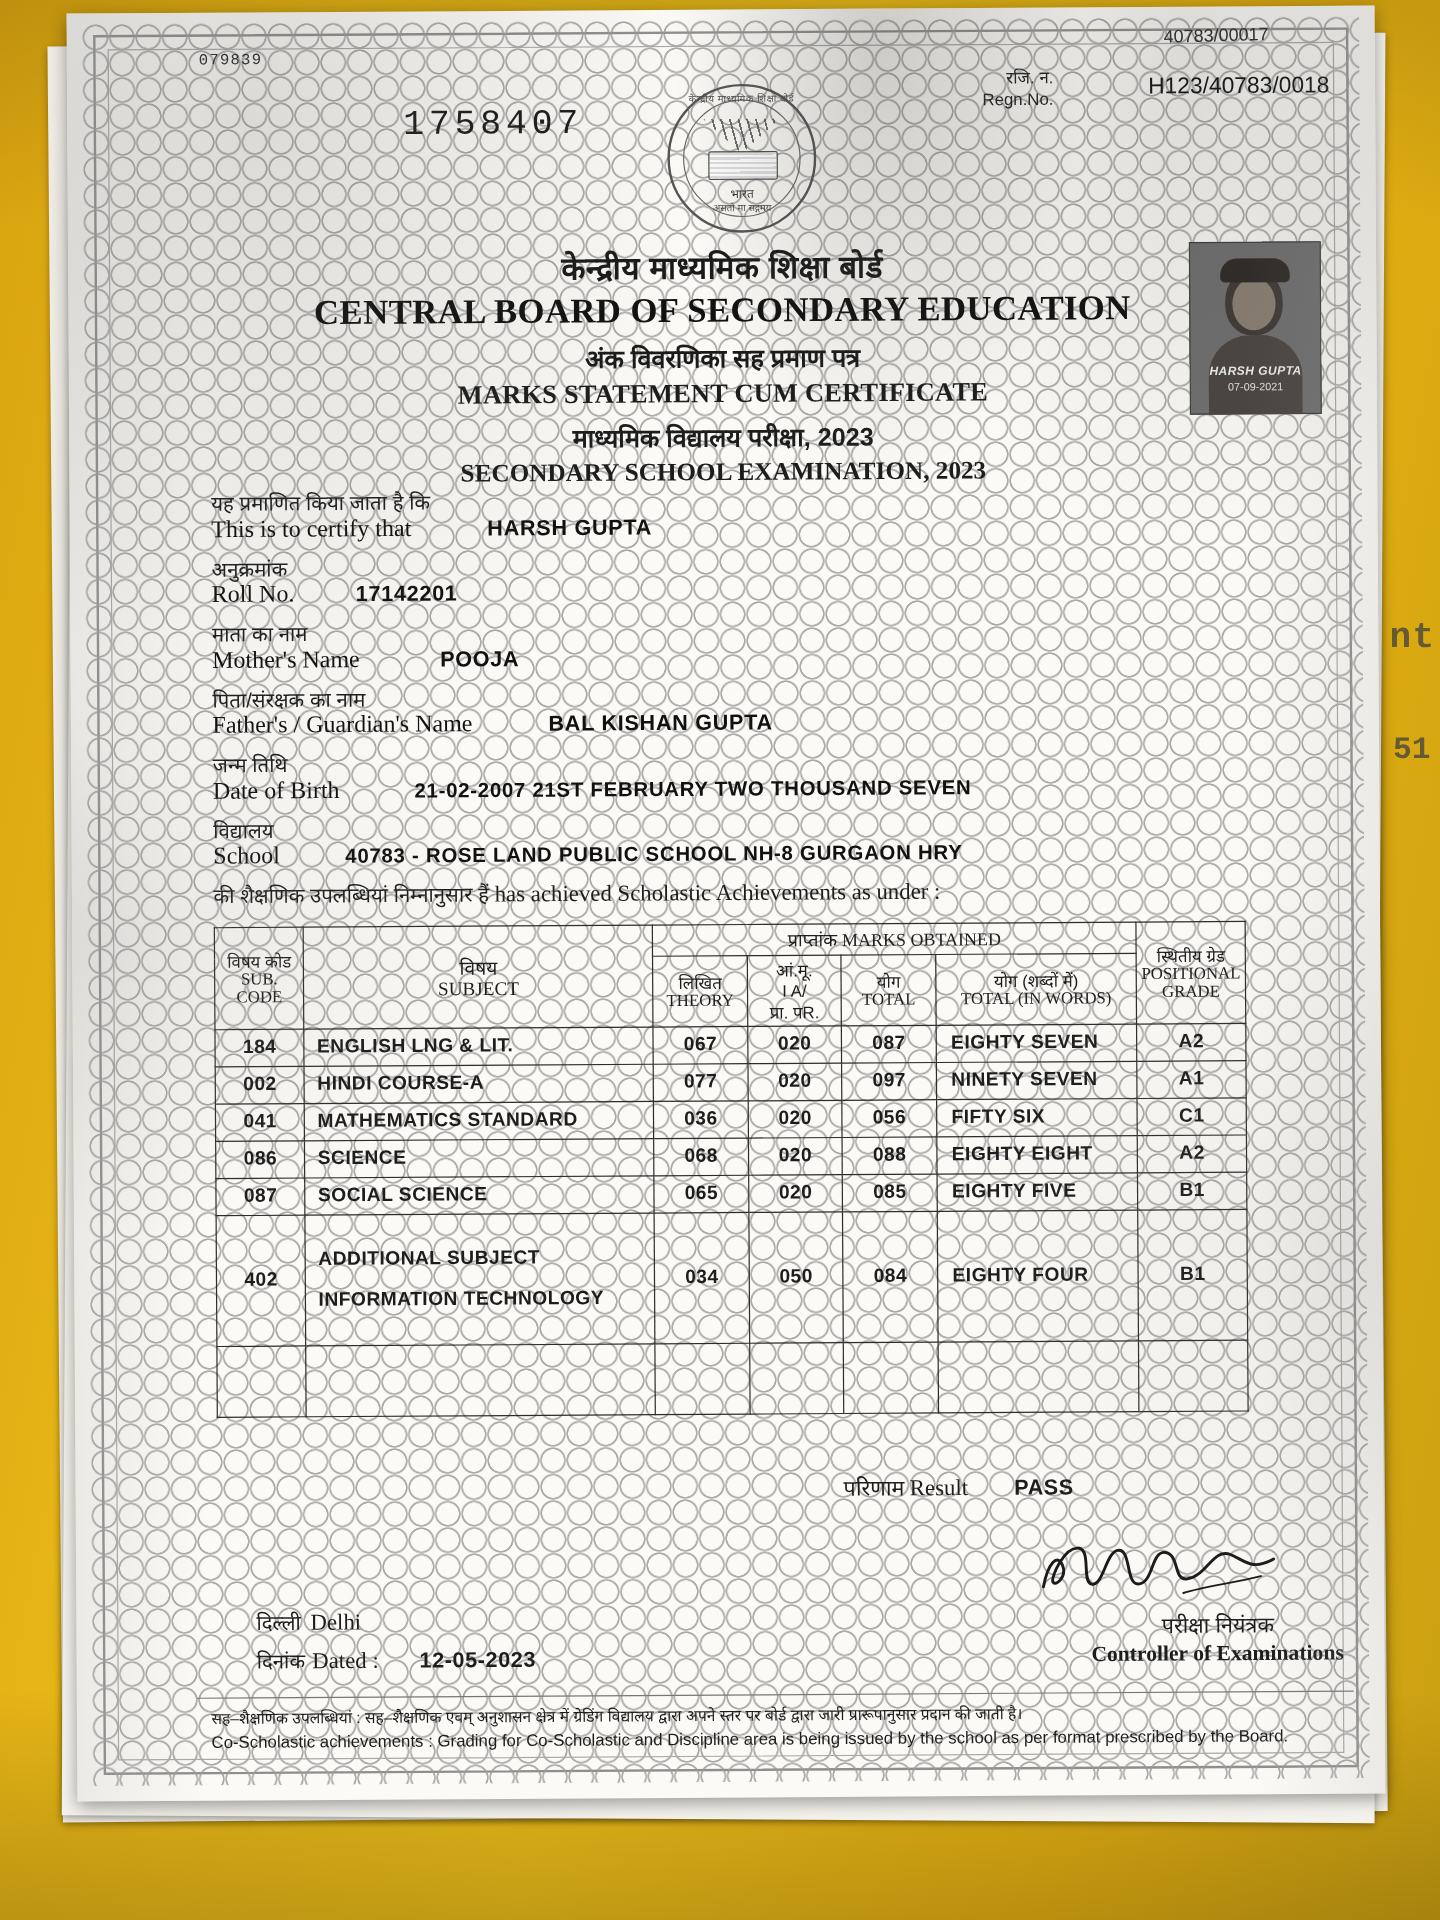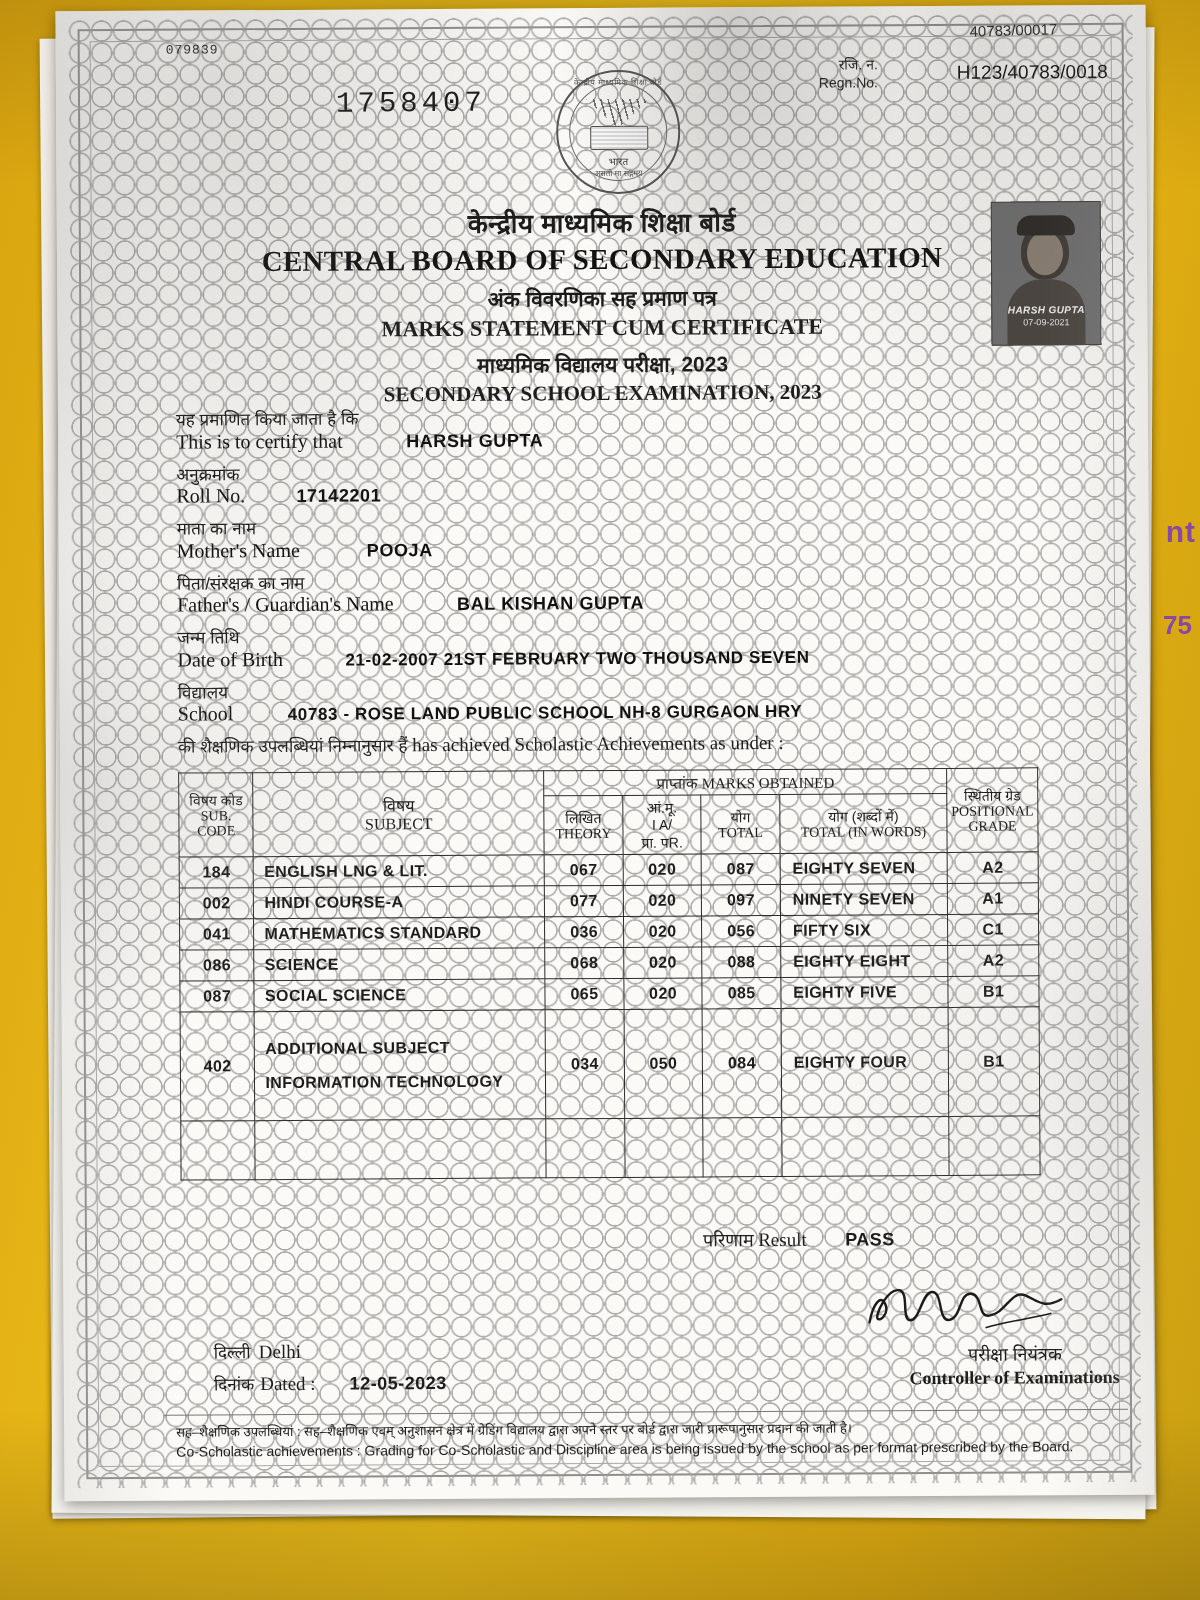--- a/index.html
+++ b/index.html
@@ -12,22 +12,22 @@
   .desk{
     position:absolute;inset:0;
     background:linear-gradient(100deg,#d9a410 0%,#e5b416 18%,#edbe1a 48%,#e2ae12 78%,#caa012 100%);
   }
   .desk:after{
     content:"";position:absolute;inset:0;
     background:linear-gradient(180deg,rgba(0,0,0,.12),rgba(0,0,0,0) 12%,rgba(0,0,0,0) 88%,rgba(0,0,0,.18));
   }
   
   .bleed{
-    position:absolute;color:#6d28d9;font-weight:bold;opacity:.75;
-    font-family:Liberation Sans, sans-serif;
+    position:absolute;color:#404040;font-weight:bold;opacity:.75;
+    font-family:Liberation Mono, monospace;
   }
   .bleed.b1{right:4px;top:515px;font-size:30px;letter-spacing:1px;}
   .bleed.b2{right:8px;top:610px;font-size:26px;}
 
   
   .sheet-under{
     position:absolute;background:#f3f1ec;
     box-shadow:0 2px 6px rgba(0,0,0,.35);
   }
   .u1{left:46px;top:34px;width:1104px;height:1480px;transform:rotate(-.5deg);background:#efece5;}
@@ -156,21 +156,21 @@
   .footnote{position:absolute;left:112px;right:36px;top:1412px;}
   .footnote .hi{font-size:13px;color:#1d1d1d;}
   .footnote .en{font-family:"Liberation Sans", sans-serif;font-size:14px;color:#1d1d1d;margin-top:3px;}
   .fn-line{position:absolute;left:100px;right:26px;top:1404px;border-top:1px solid #777;}
 </style>
 </head>
 <body>
 
 <div class="desk"></div>
 <div class="bleed b1">nt</div>
-<div class="bleed b2">75</div>
+<div class="bleed b2">51</div>
 
 <div class="sheet-under u1"></div>
 <div class="sheet-under u2"></div>
 
 <div class="cert">
   <div class="scallop"></div>
   <div class="inner-line"></div>
 
   <div class="content">
     <div class="serial-tl">079839</div>

